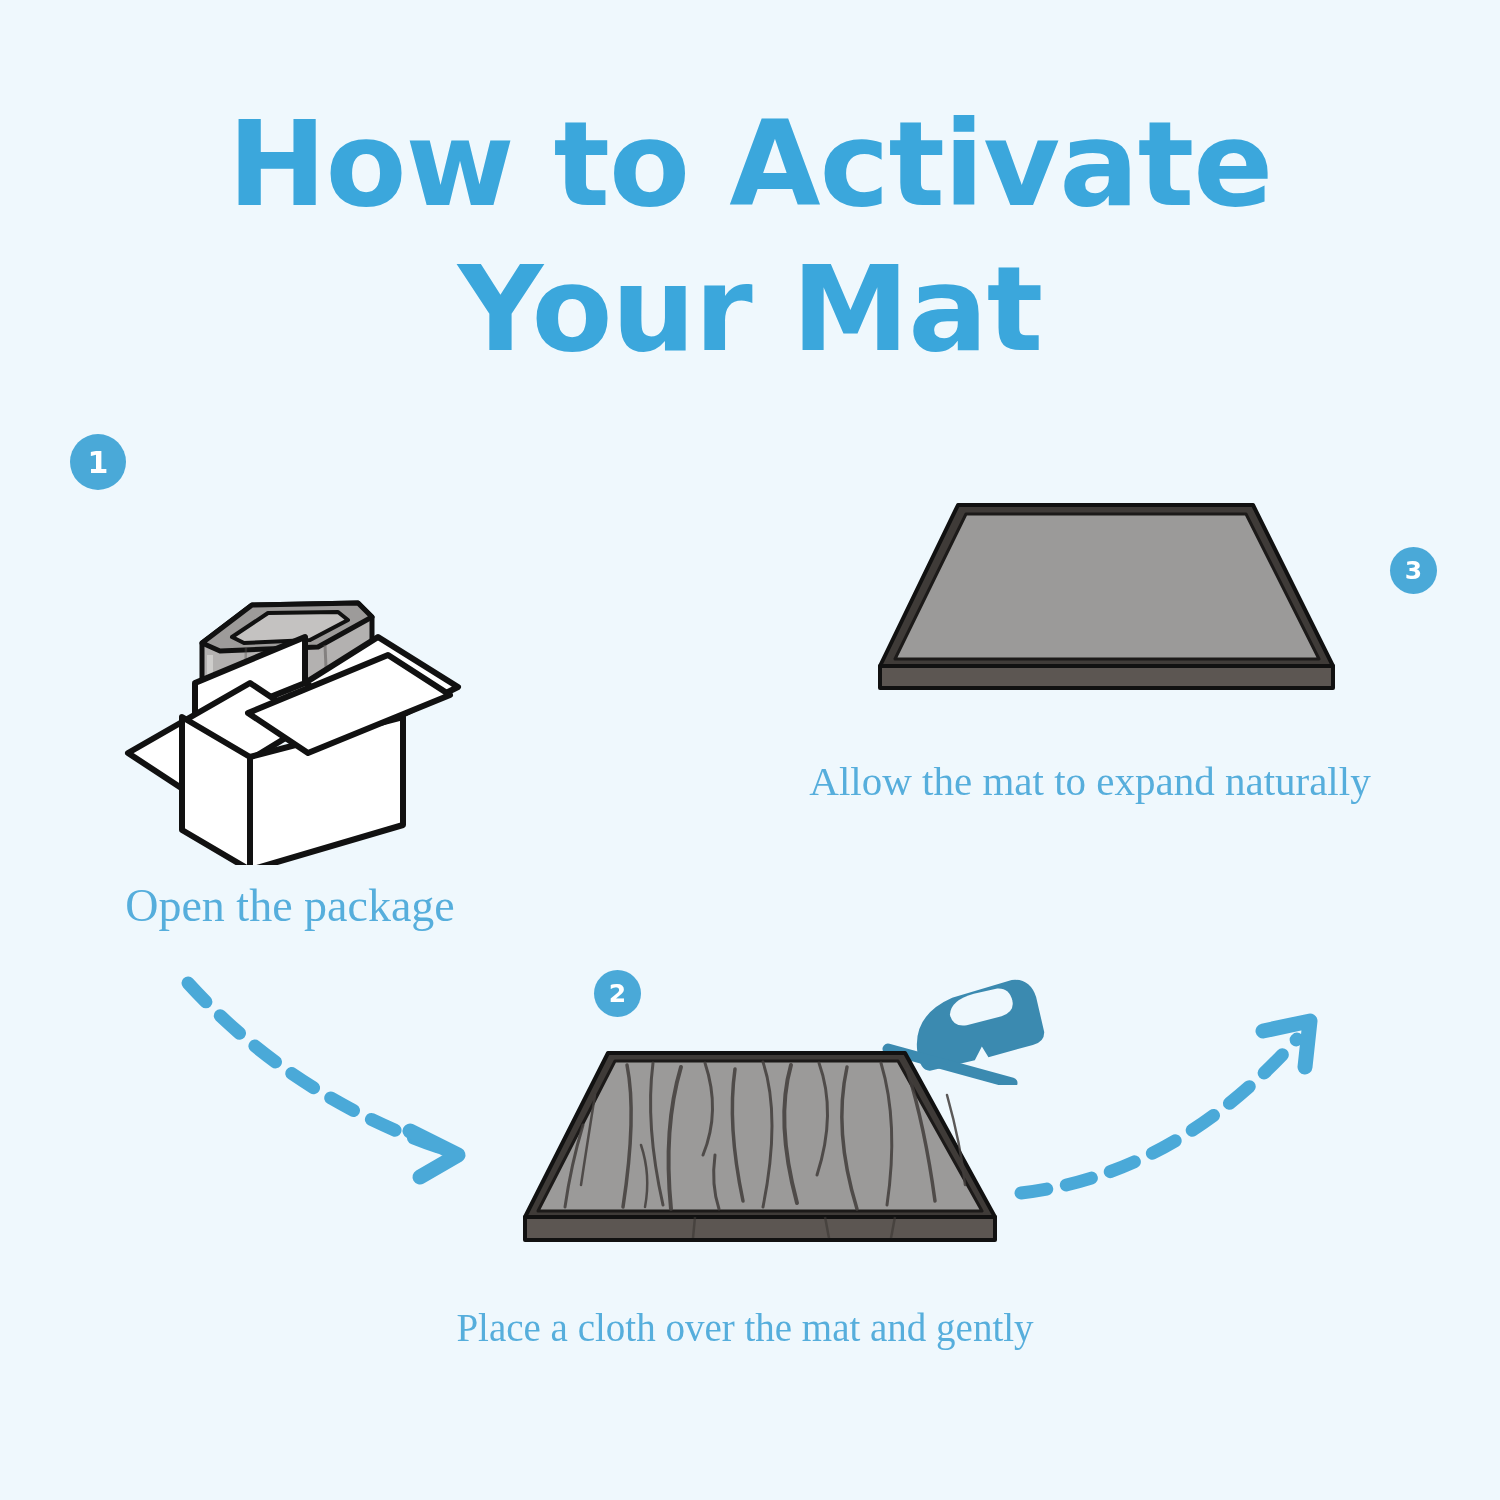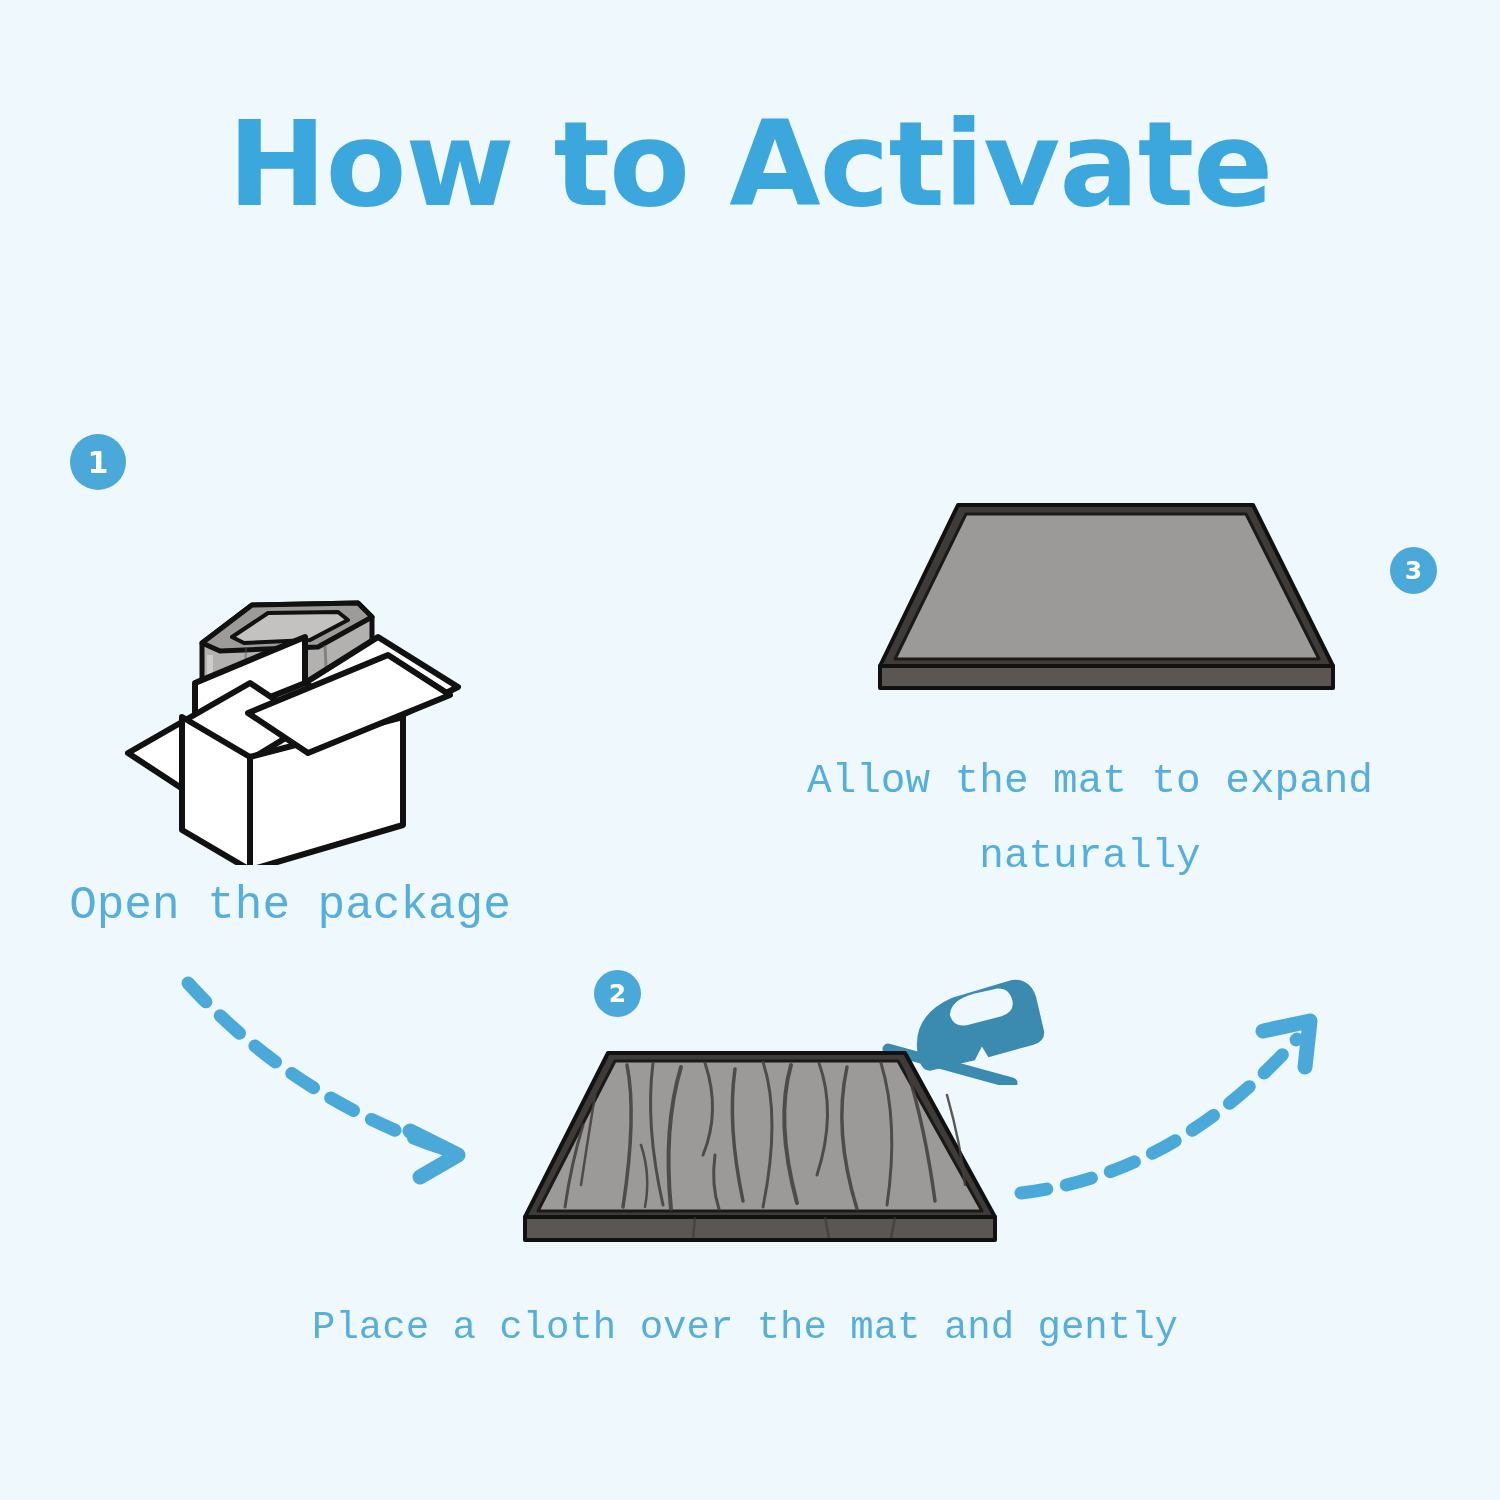--- a/index.html
+++ b/index.html
@@ -63,21 +63,21 @@
   #badge-3 {
     left: 1390px; top: 547px;
     width: 47px; height: 47px;
     font-size: 25px;
   }
 
   
   .caption {
     position: absolute;
     color: #56aedc;
-    font-family: Liberation Mono, monospace;
+    font-family: Liberation Serif, serif;
     font-weight: normal;
     text-align: center;
   }
   #caption-1 {
     left: 0px; top: 878px;
     width: 580px;
     font-size: 46px;
     line-height: 56px;
   }
   #caption-3 {
@@ -103,20 +103,21 @@
   #art-arrow-1  { left: 170px;  top: 965px; width: 340px; height: 240px; }
   #art-arrow-2  { left: 1005px; top: 995px; width: 340px; height: 230px; }
 </style>
 </head>
 <body>
 
 <div id="canvas">
 
   <div class="title">
     <span class="l1">How to Activate</span>
+    <span class="l2">Your Mat</span>
   </div>
 
   <div class="badge" id="badge-1">
     <span>1</span>
   </div>
 
   <div class="art" id="art-box">
     <svg viewBox="0 0 370 370" width="370" height="370">
 
       <g>

